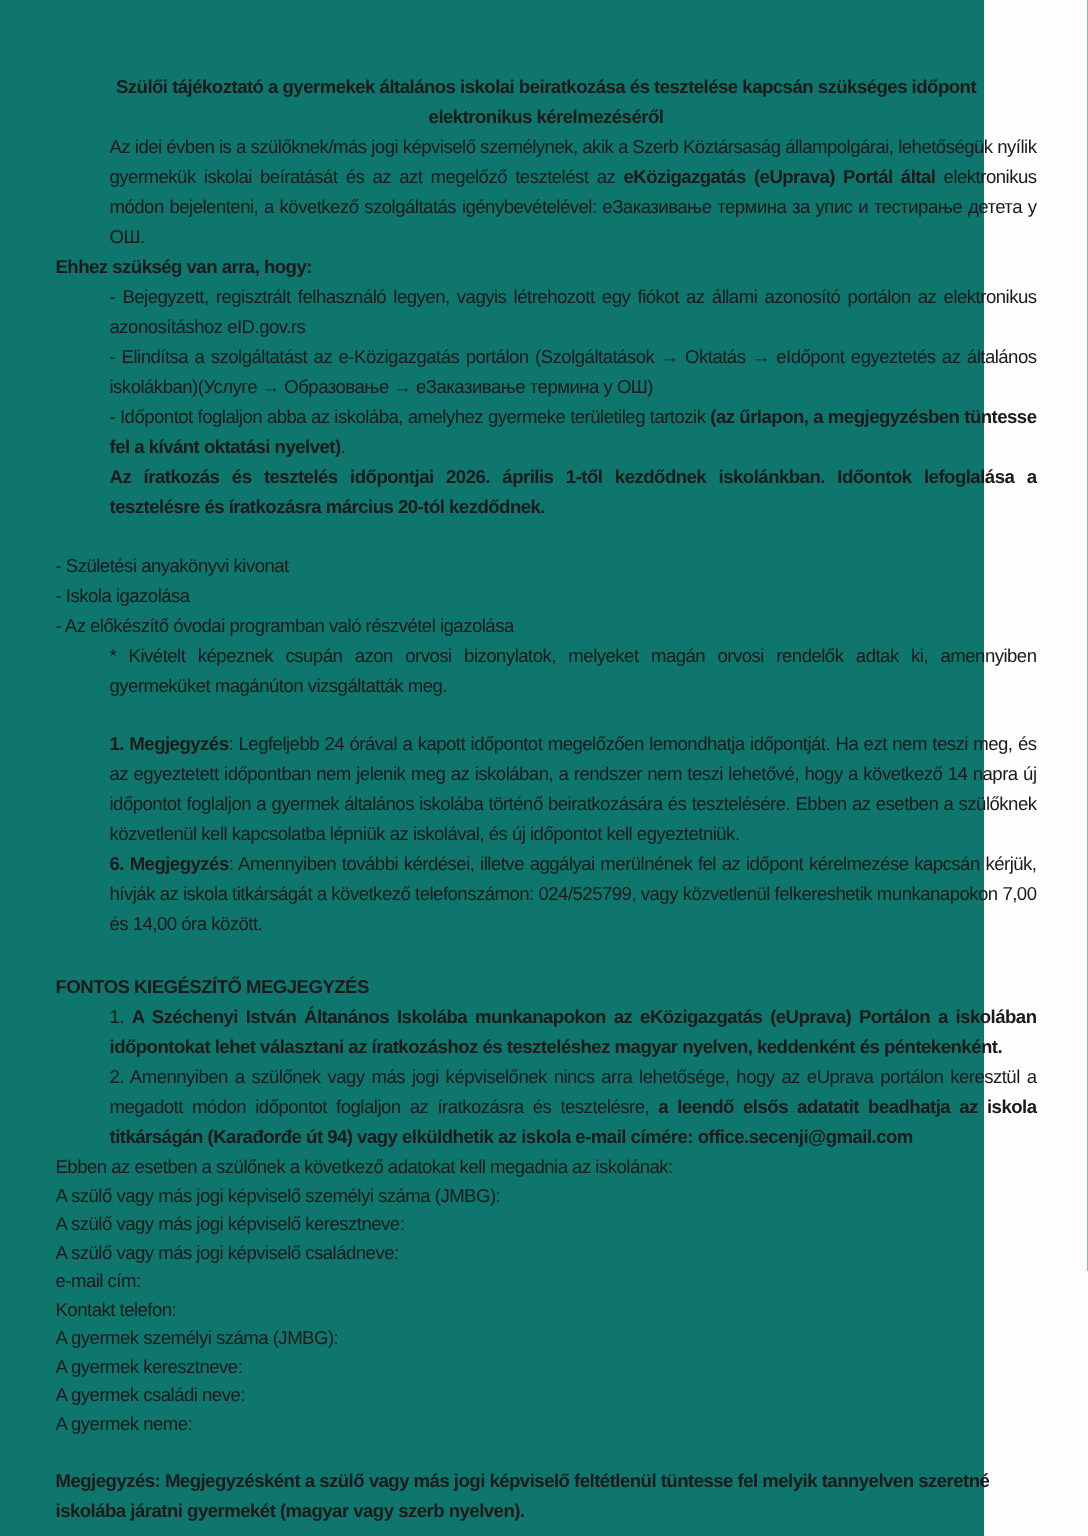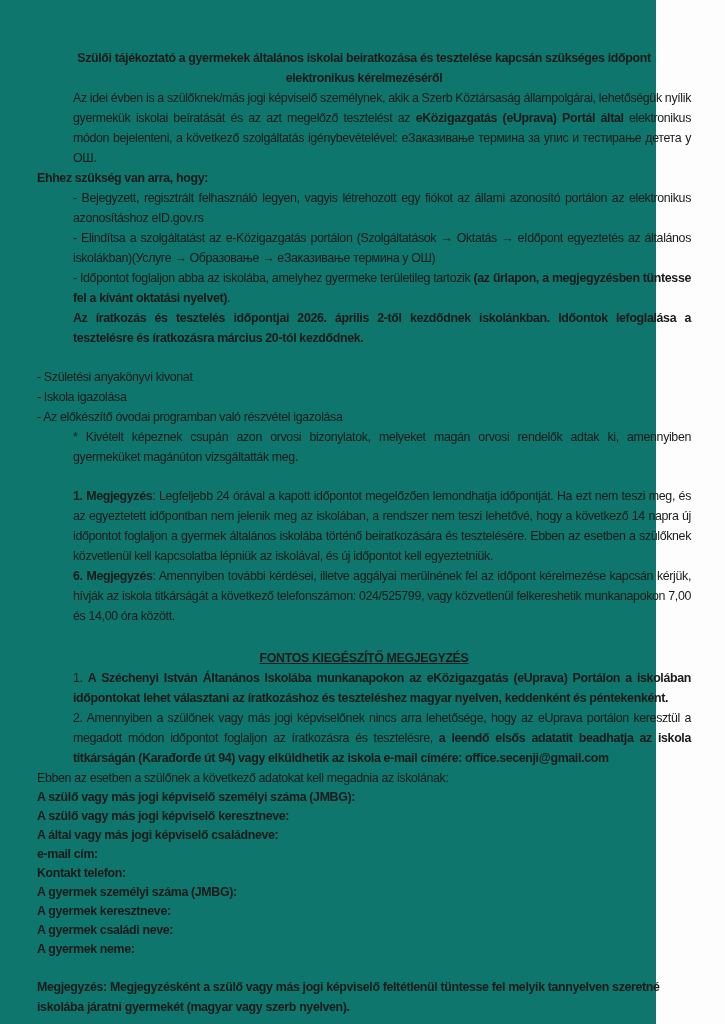--- a/index.html
+++ b/index.html
@@ -14,38 +14,38 @@
     }
     .title {
       text-align: center; font-weight: bold; font-size: 12.4px; line-height: 20px;
       padding: 0 8px;
     }
     p { margin: 0; }
     .j { text-align: justify; margin-left: 36px; }
     b { font-weight: bold; }
     .gap { height: 19px; }
     .gap2 { height: 18px; }
-    .subtitle { text-align: center; font-weight: bold; text-decoration: underline; }
-    .fields div { font-weight: bold; line-height: 19px; }
+    .subtitle { text-align: left; font-weight: bold; }
+    .fields div { font-weight: normal; line-height: 19px; }
   </style>
 </head>
 <body>
 
 <div class="page">
   <div class="col">
 
     <div class="title">Szülői tájékoztató a gyermekek általános iskolai beiratkozása és tesztelése kapcsán szükséges időpont elektronikus kérelmezéséről</div>
 
     <p class="j"><span>Az idei évben is a szülőknek/más jogi képviselő személynek, akik a Szerb Köztársaság állampolgárai, lehetőségük nyílik gyermekük iskolai beíratását és az azt megelőző tesztelést az </span><b>eKözigazgatás (eUprava) Portál által</b><span> elektronikus módon bejelenteni, a következő szolgáltatás igénybevételével: еЗаказивање термина за упис и тестирање детета у ОШ.</span></p>
 
     <p><b>Ehhez szükség van arra, hogy:</b></p>
     <p class="j">- Bejegyzett, regisztrált felhasználó legyen, vagyis létrehozott egy fiókot az állami azonosító portálon az elektronikus azonosításhoz eID.gov.rs</p>
     <p class="j">- Elindítsa a szolgáltatást az e-Közigazgatás portálon (Szolgáltatások → Oktatás → eIdőpont egyeztetés az általános iskolákban)(Услуге → Образовање → еЗаказивање термина у ОШ)</p>
     <p class="j"><span>- Időpontot foglaljon abba az iskolába, amelyhez gyermeke területileg tartozik </span><b>(az űrlapon, a megjegyzésben tüntesse fel a kívánt oktatási nyelvet)</b><span>.</span></p>
-    <p class="j"><b>Az íratkozás és tesztelés időpontjai 2026. április 2-től kezdődnek iskolánkban. Időontok lefoglalása a tesztelésre és íratkozásra március 20-tól kezdődnek.</b></p>
+    <p class="j"><b>Az íratkozás és tesztelés időpontjai 2026. április 1-től kezdődnek iskolánkban. Időontok lefoglalása a tesztelésre és íratkozásra március 20-tól kezdődnek.</b></p>
 
     <div class="gap"></div>
 
     <p>- Születési anyakönyvi kivonat</p>
     <p>- Iskola igazolása</p>
     <p>- Az előkészítő óvodai programban való részvétel igazolása</p>
     <p class="j">* Kivételt képeznek csupán azon orvosi bizonylatok, melyeket magán orvosi rendelők adtak ki, amennyiben gyermeküket magánúton vizsgáltatták meg.</p>
 
     <div class="gap"></div>
 
@@ -56,21 +56,21 @@
     <div style="height:3px"></div>
 
     <p class="subtitle">FONTOS KIEGÉSZÍTŐ MEGJEGYZÉS</p>
     <p class="j"><span>1. </span><b>A Széchenyi István Áltanános Iskolába munkanapokon az eKözigazgatás (eUprava) Portálon a iskolában időpontokat lehet választani az íratkozáshoz és teszteléshez magyar nyelven, keddenként és péntekenként.</b></p>
     <p class="j"><span>2. Amennyiben a szülőnek vagy más jogi képviselőnek nincs arra lehetősége, hogy az eUprava portálon keresztül a megadott módon időpontot foglaljon az íratkozásra és tesztelésre, </span><b>a leendő elsős adatatit beadhatja az iskola titkárságán (Karađorđe út 94) vagy elküldhetik az iskola e-mail címére: office.secenji@gmail.com</b></p>
     <p>Ebben az esetben a szülőnek a következő adatokat kell megadnia az iskolának:</p>
 
     <div class="fields">
       <div>A szülő vagy más jogi képviselő személyi száma (JMBG):</div>
       <div>A szülő vagy más jogi képviselő keresztneve:</div>
-      <div>A által vagy más jogi képviselő családneve:</div>
+      <div>A szülő vagy más jogi képviselő családneve:</div>
       <div>e-mail cím:</div>
       <div>Kontakt telefon:</div>
       <div>A gyermek személyi száma (JMBG):</div>
       <div>A gyermek keresztneve:</div>
       <div>A gyermek családi neve:</div>
       <div>A gyermek neme:</div>
     </div>
 
     <div class="gap2"></div>
 

